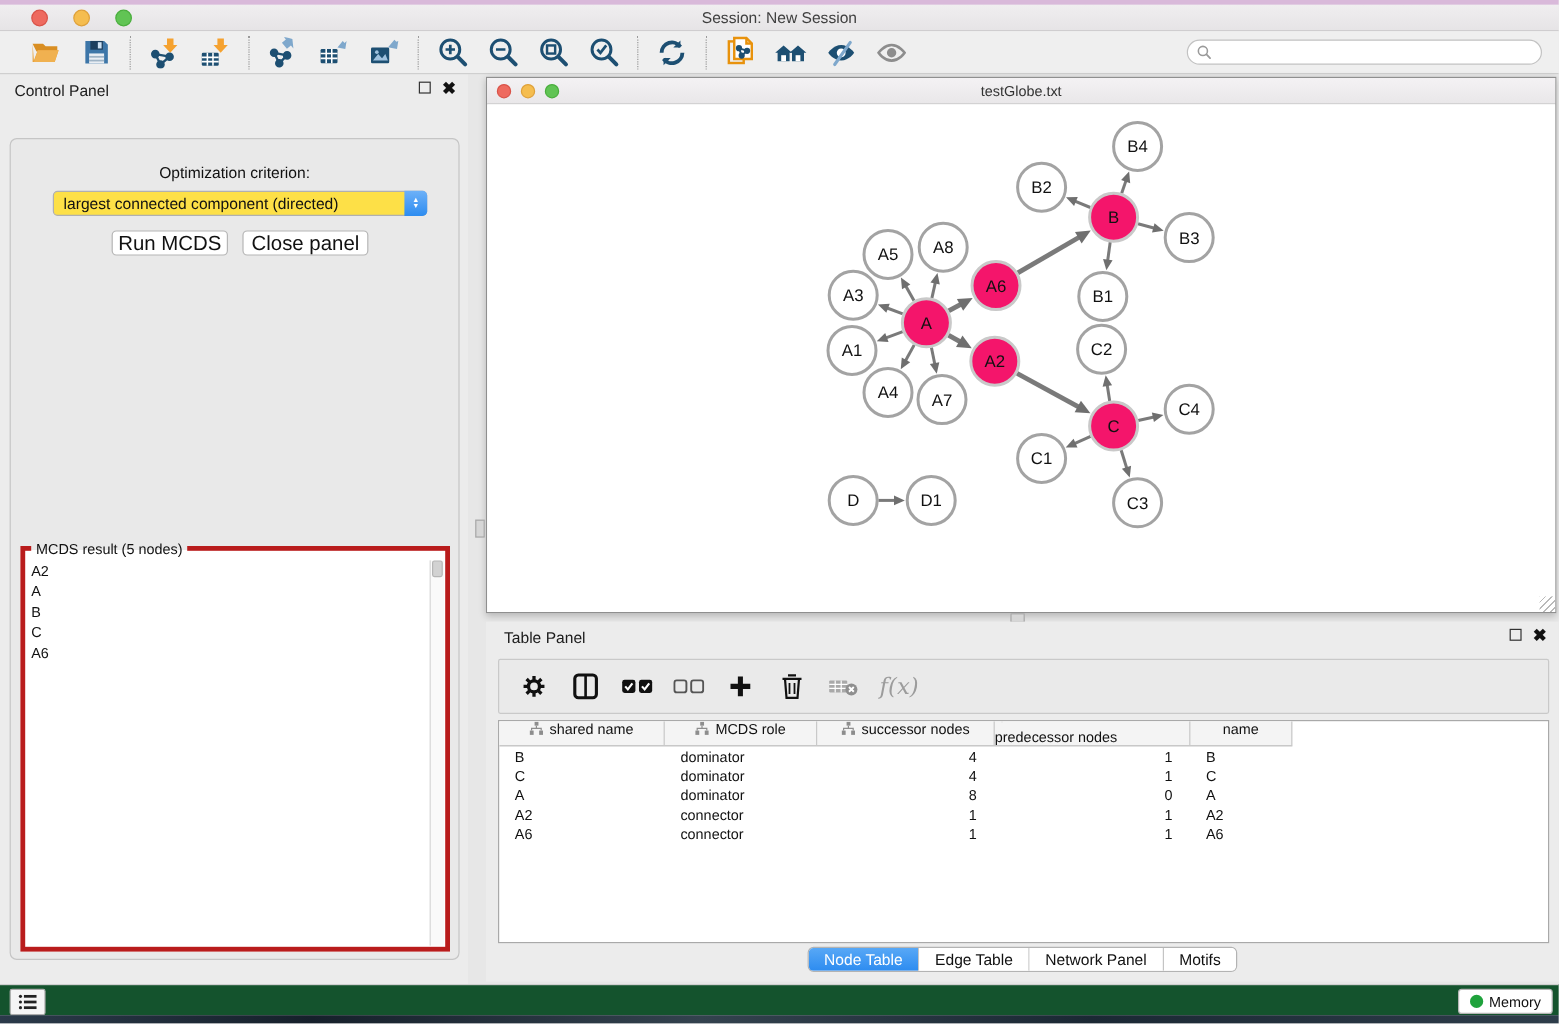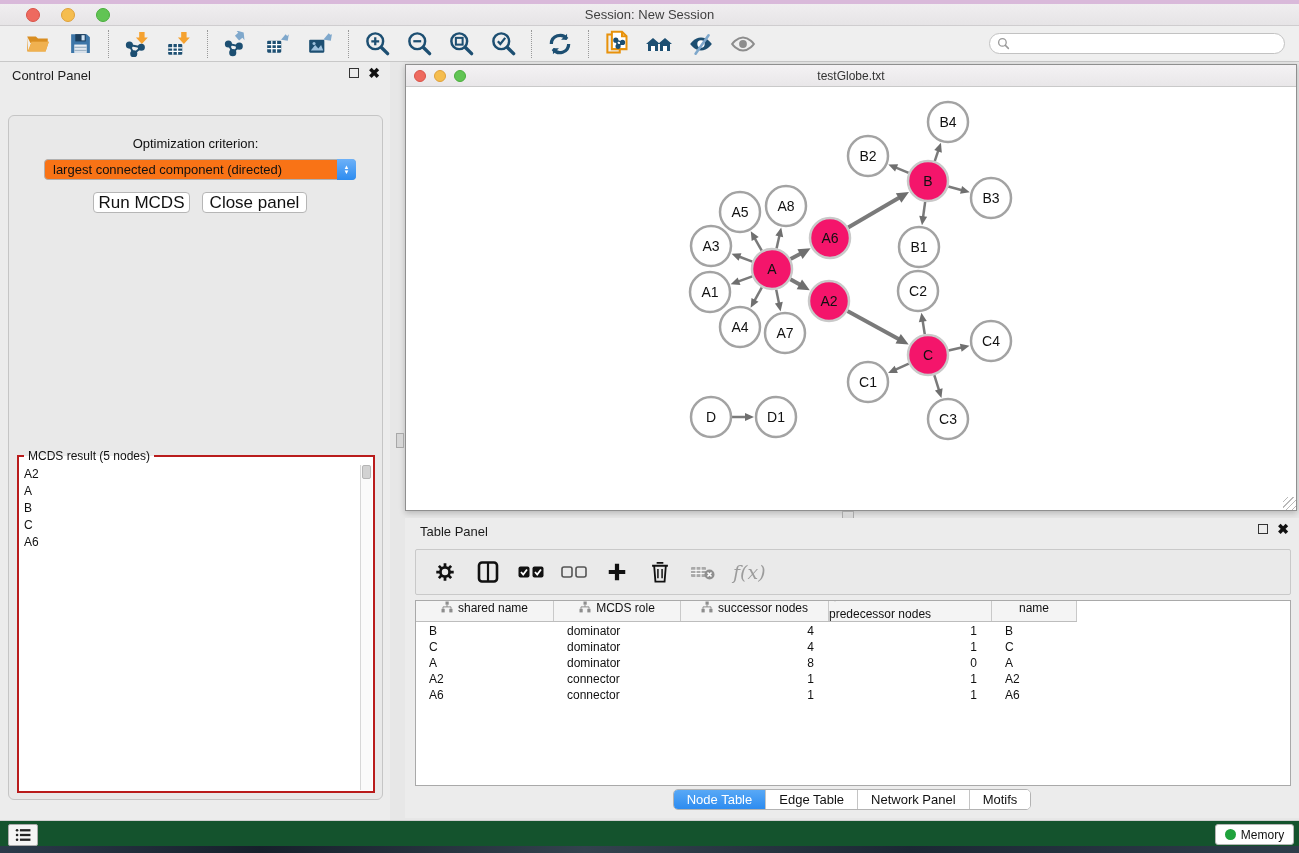--- a/index.html
+++ b/index.html
@@ -50,33 +50,33 @@
   #cp-tabs { position:absolute; left:0; top:34px; width:100%; display:flex; justify-content:center; }
   .tabbar { display:flex; border:1px solid #b3b3b3; border-radius:5px; overflow:hidden; background:#fff; height:21px; }
   .tabbar .tab { font-size:13px; color:#111; background:#fff; padding:2px 13px; border-right:1px solid #c4c4c4;
     display:flex; align-items:center; white-space:nowrap; }
   .tabbar .tab:last-child { border-right:none; }
   .tabbar .tab.sel { background:linear-gradient(#58a8f6,#2d8cf0); color:#fff; }
 
   #cp-body { position:absolute; left:8px; top:53px; width:375px; height:685px;
     background:#e9e9e9; border:1px solid #c5c5c5; border-radius:6px; }
   #opt-label { position:absolute; left:0; top:20px; width:100%; text-align:center; font-size:13px; color:#111; }
-  #criterion { position:absolute; left:35px; top:43px; width:312px; height:21px; background:#f97316;
+  #criterion { position:absolute; left:35px; top:43px; width:312px; height:21px; background:#fde047;
     border:1px solid #b0b0b0; border-radius:4px; display:flex; align-items:center;gap:36px; }
   #criterion .val { flex:1; font-size:13px; padding-left:8px; color:#111; white-space:nowrap; overflow:hidden; }
   #criterion .stepper { width:19px; height:21px; margin-right:-1px; border-radius:0 4px 4px 0;
     background:linear-gradient(#6db1f8,#2d8cf0); display:flex; flex-direction:column; align-items:center; justify-content:center; }
   #criterion .stepper span { color:#fff; font-size:6px; line-height:5px; }
   .cp-btn { position:absolute; top:76px; height:21px; background:#fff; border:1px solid #b6b6b6;
     border-radius:4px; font-size:17px; color:#111; display:flex; align-items:center; justify-content:center; }
   #btn-run { left:84px; width:97px; }
   #btn-close { left:193px; width:105px; }
 
   #mcds-fieldset { position:absolute; left:8px; top:339px; width:358px; height:338px;
-    border:2px solid #b91c1c; background:#fff; }
+    border:4px solid #b91c1c; background:#fff; }
   #mcds-legend { position:absolute; top:-8px; left:5px; background:#e9e9e9; padding:0 4px;
     font-size:12px; color:#111; }
   
   #mcds-legend { background:linear-gradient(#e9e9e9 50%, #ffffff 50%); }
   #mcds-list { position:absolute; left:1px; top:8px; bottom:1px; right:13px; overflow:hidden; }
   #mcds-list div { font-size:12px; color:#111; padding:1.5px 0 1.5px 4px; }
   #mcds-scroll { position:absolute; top:8px; right:1px; bottom:1px; width:12px; border-left:1px solid #d7d7d7; background:#fafafa; }
   #mcds-scroll .thumb { position:absolute; top:0; left:1px; width:9px; height:14px; background:#d2d2d2; border:1px solid #b5b5b5; border-radius:2px; }
 
   

